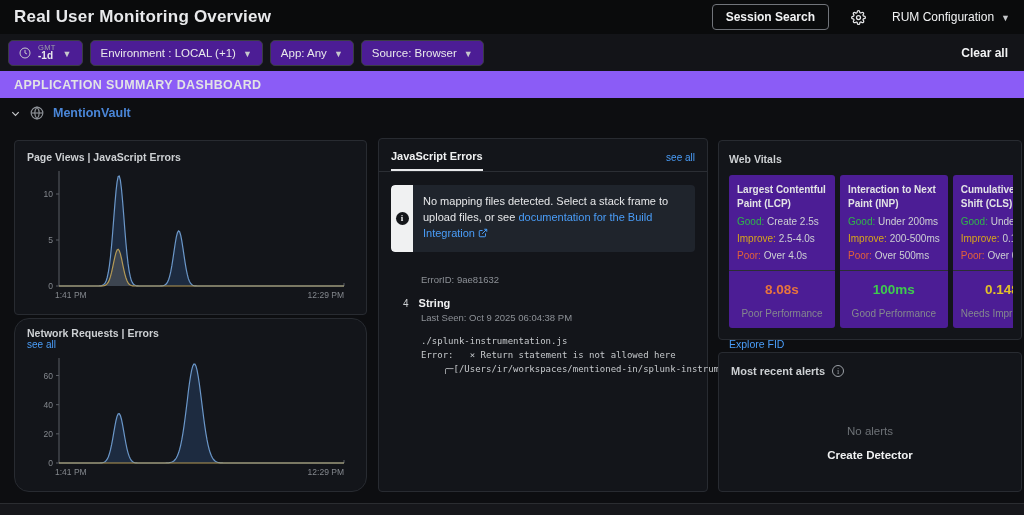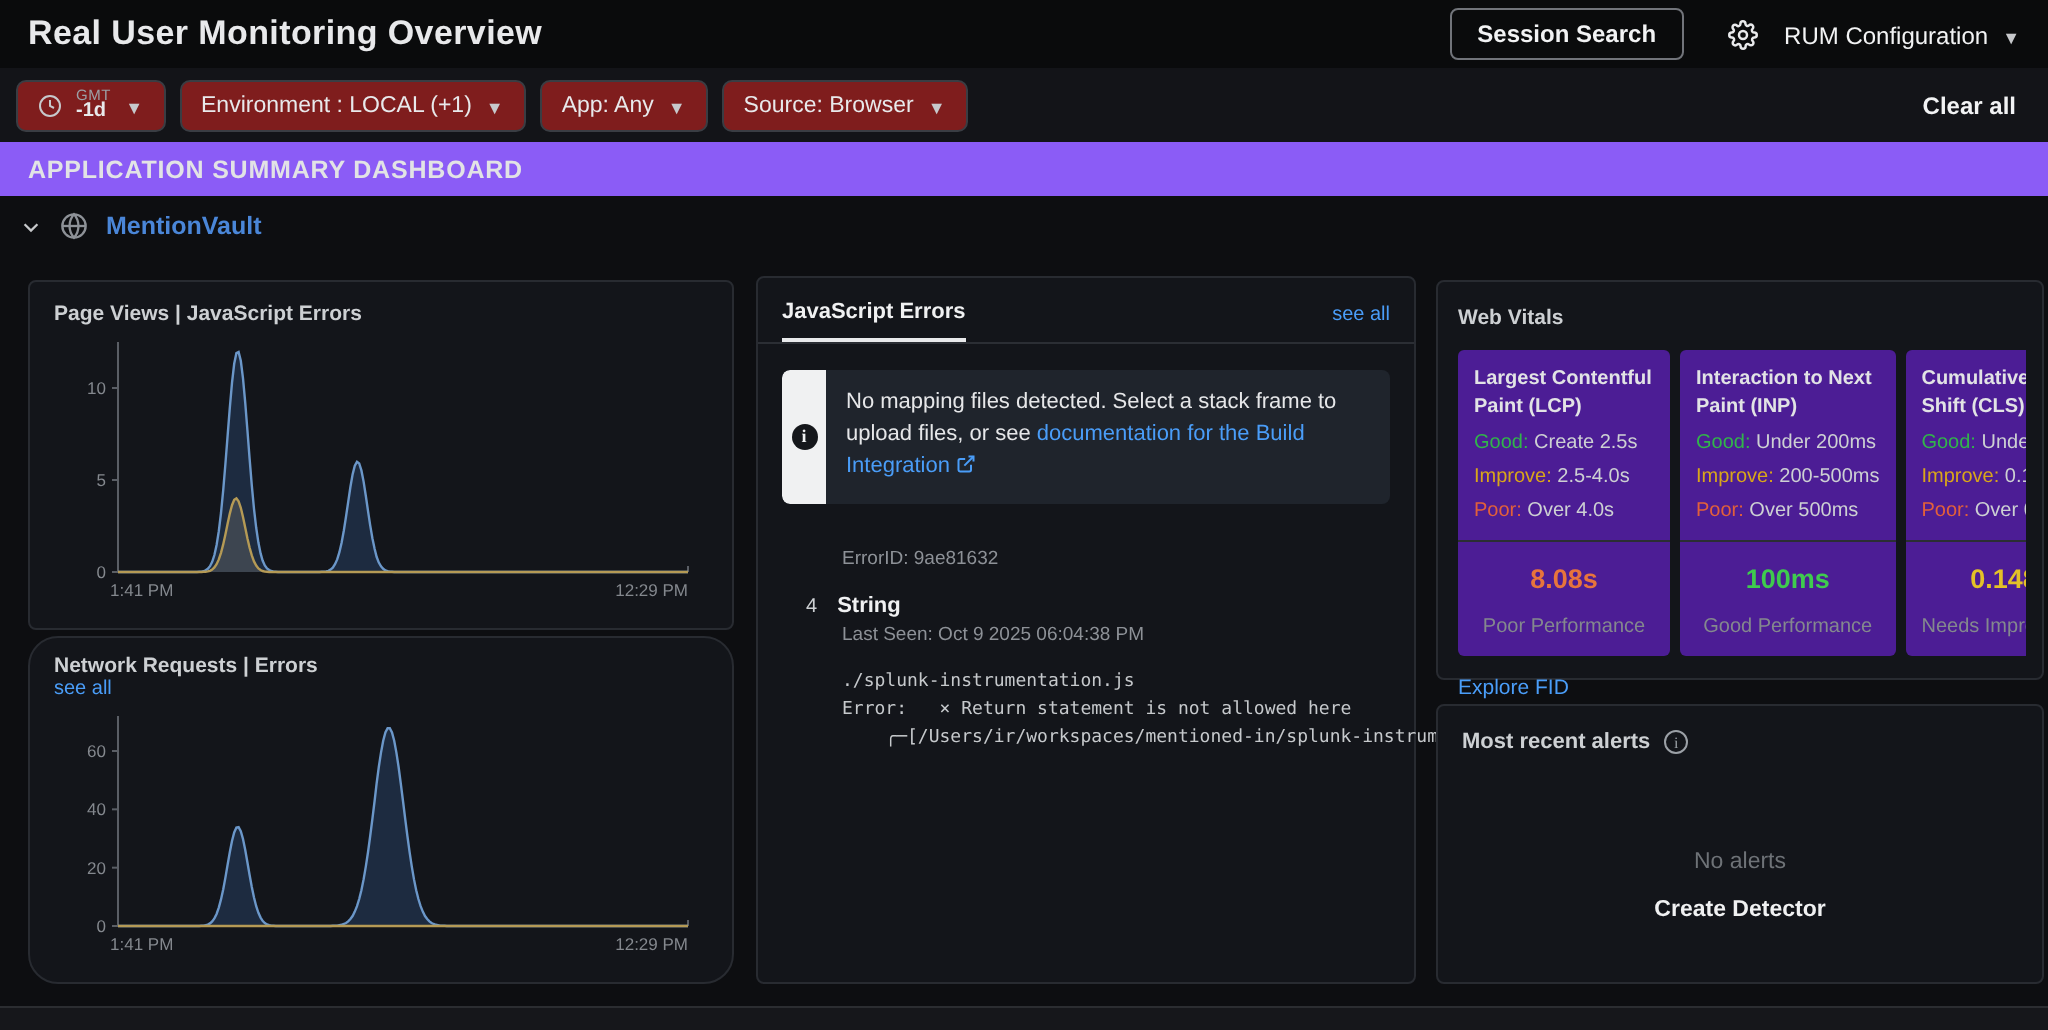--- a/index.html
+++ b/index.html
@@ -7,29 +7,29 @@
     font-family:"Liberation Sans", sans-serif; color:#e8e9eb; }
 
   
   .header { position:absolute; left:0; top:0; width:1024px; height:34px;
     background:#0a0b0c; display:flex; align-items:center; padding:0 14px; }
   .header h1 { font-size:17px; font-weight:bold; letter-spacing:.2px; }
   .header .spacer { flex:1; }
   .btn-outline { border:1px solid #71747a; border-radius:4px; background:transparent;
     color:#f2f3f4; font-size:12px; font-weight:bold; padding:5px 13px; cursor:pointer;
     font-family:"Liberation Sans", sans-serif; }
-  .hdr-right { display:flex; align-items:flex-end; gap:13px; margin-left:22px; }
+  .hdr-right { display:flex; align-items:center; gap:26px; margin-left:22px; }
   .rum-config { display:flex; align-items:center; gap:7px; font-size:12px; color:#f2f3f4; cursor:pointer; }
   .chev { font-size:9px; color:#c7c9cc; position:relative; top:1px; }
 
   
   .filterbar { position:absolute; left:0; top:34px; width:1024px; height:37px;
     background:#131418; display:flex; align-items:center; padding:0 8px; gap:7px; }
   .pill { display:flex; align-items:center; gap:7px; border:1px solid #3a3d43;
-    border-radius:5px; background:#7f1d1d; color:#e8e9eb; font-size:11.5px;
+    border-radius:5px; background:#4c1d95; color:#e8e9eb; font-size:11.5px;
     padding:4px 10px; height:26px; cursor:pointer; }
   .timepill .stack { display:flex; flex-direction:column; line-height:1; }
   .timepill .tz { font-size:7.5px; color:#9ba0a6; letter-spacing:.3px; }
   .timepill .tr { font-size:10px; font-weight:bold; }
   .clear-all { margin-left:auto; margin-right:8px; font-size:12px; font-weight:bold; color:#f2f3f4; cursor:pointer; }
 
   
   .sectionbar { position:absolute; left:0; top:71px; width:1024px; height:27px;
     background:#8b5cf6; display:flex; align-items:center; padding:0 14px; }
   .sectionbar span { font-size:12.5px; font-weight:bold; color:#e2e3e5; letter-spacing:.4px; }

